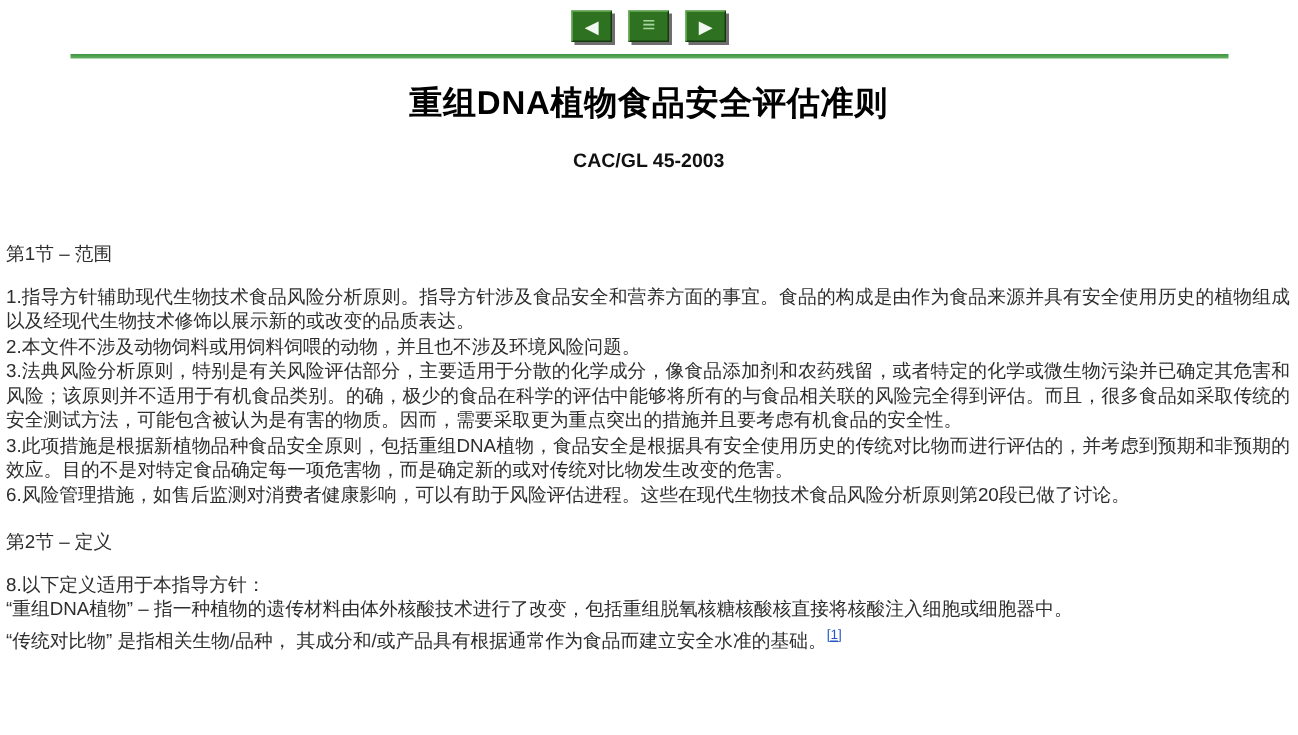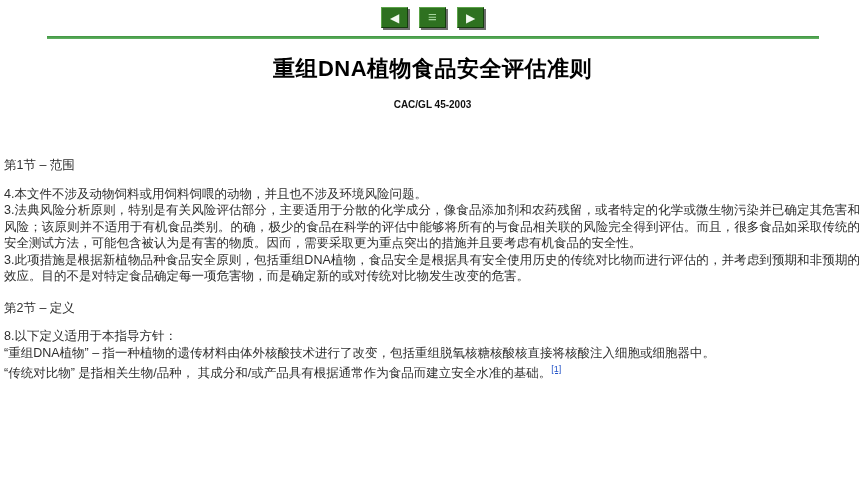--- a/index.html
+++ b/index.html
@@ -27,21 +27,21 @@
   .divider {
     height:3px; border:0; width:772px;
     margin:8px auto 0;
     background:linear-gradient(#3f9440, #63b364);
   }
   .title {
     text-align:center; font-size:22px; font-weight:bold;
     color:#000000; margin:15px 16px 0; letter-spacing:0.5px;
   }
   .subtitle {
-    text-align:center; font-size:10px; font-weight:bold;
+    text-align:center; font-size:13px; font-weight:bold;
     color:#111111; margin:15px 0 17px;
   }
   .doc {
     padding:0 5px 0 4px;
     font-size:12.5px; color:#2e2e2e;
     line-height:16.5px;
     text-align:justify;
     margin-top:47px;
   }
   .section-heading { margin:15px 0 12px; }
@@ -63,20 +63,22 @@
   </button>
 </div>
 
 <hr class="divider">
 
 <h1 class="title">重组DNA植物食品安全评估准则</h1>
 <div class="subtitle">CAC/GL 45-2003</div>
 
 <div class="doc">
     <div class="section-heading">第1节 – 范围</div>
-    <p class="para">4.本文件不涉及动物饲料或用饲料饲喂的动物，并且也不涉及环境风险问题。</p>
+    <p class="para">1.指导方针辅助现代生物技术食品风险分析原则。指导方针涉及食品安全和营养方面的事宜。食品的构成是由作为食品来源并具有安全使用历史的植物组成以及经现代生物技术修饰以展示新的或改变的品质表达。</p>
+    <p class="para">2.本文件不涉及动物饲料或用饲料饲喂的动物，并且也不涉及环境风险问题。</p>
     <p class="para">3.法典风险分析原则，特别是有关风险评估部分，主要适用于分散的化学成分，像食品添加剂和农药残留，或者特定的化学或微生物污染并已确定其危害和风险；该原则并不适用于有机食品类别。的确，极少的食品在科学的评估中能够将所有的与食品相关联的风险完全得到评估。而且，很多食品如采取传统的安全测试方法，可能包含被认为是有害的物质。因而，需要采取更为重点突出的措施并且要考虑有机食品的安全性。</p>
     <p class="para">3.此项措施是根据新植物品种食品安全原则，包括重组DNA植物，食品安全是根据具有安全使用历史的传统对比物而进行评估的，并考虑到预期和非预期的效应。目的不是对特定食品确定每一项危害物，而是确定新的或对传统对比物发生改变的危害。</p>
+    <p class="para">6.风险管理措施，如售后监测对消费者健康影响，可以有助于风险评估进程。这些在现代生物技术食品风险分析原则第20段已做了讨论。</p>
     <div class="section-heading">第2节 – 定义</div>
     <p class="para">8.以下定义适用于本指导方针：</p>
     <p class="para">“重组DNA植物” – 指一种植物的遗传材料由体外核酸技术进行了改变，包括重组脱氧核糖核酸核直接将核酸注入细胞或细胞器中。</p>
     <p class="para">“传统对比物” 是指相关生物/品种， 其成分和/或产品具有根据通常作为食品而建立安全水准的基础。<sup><a href="#">[1]</a></sup></p>
   </div>
 
 </body></html>

